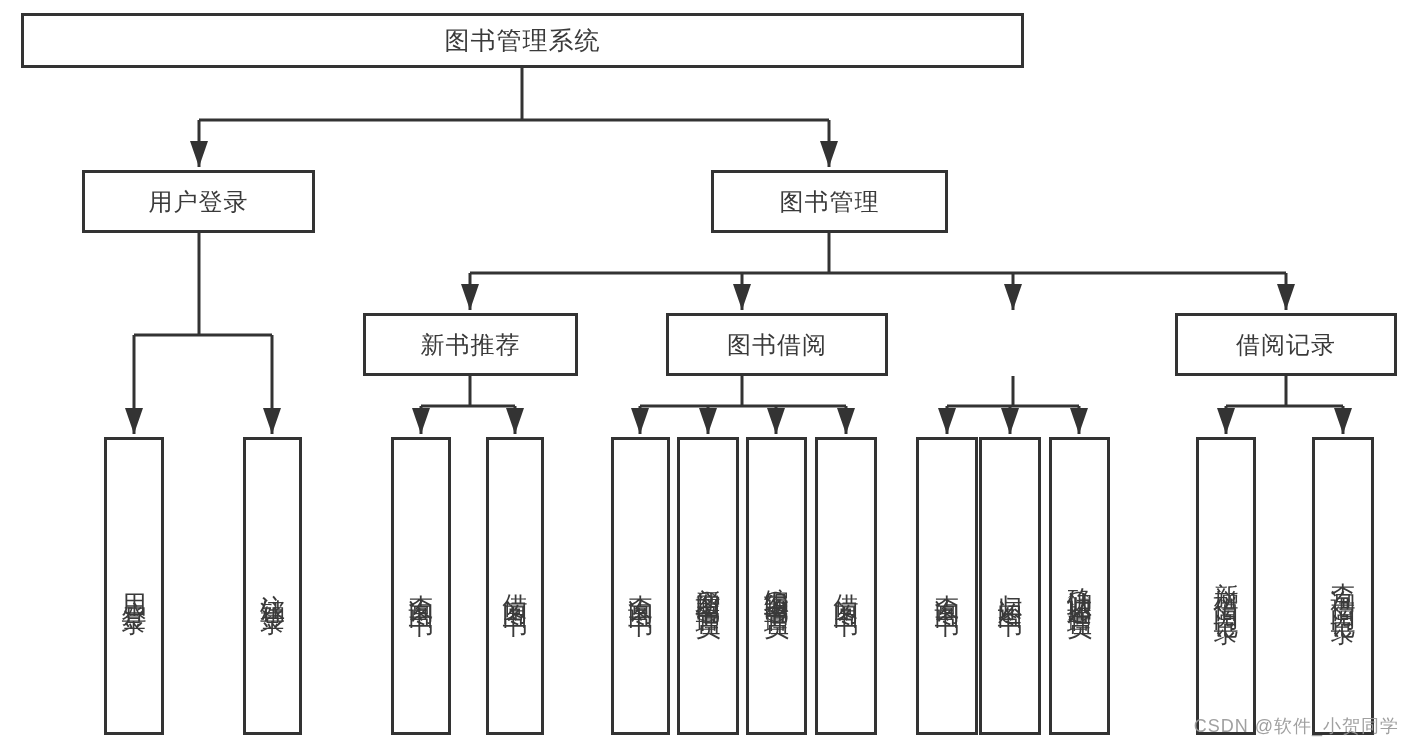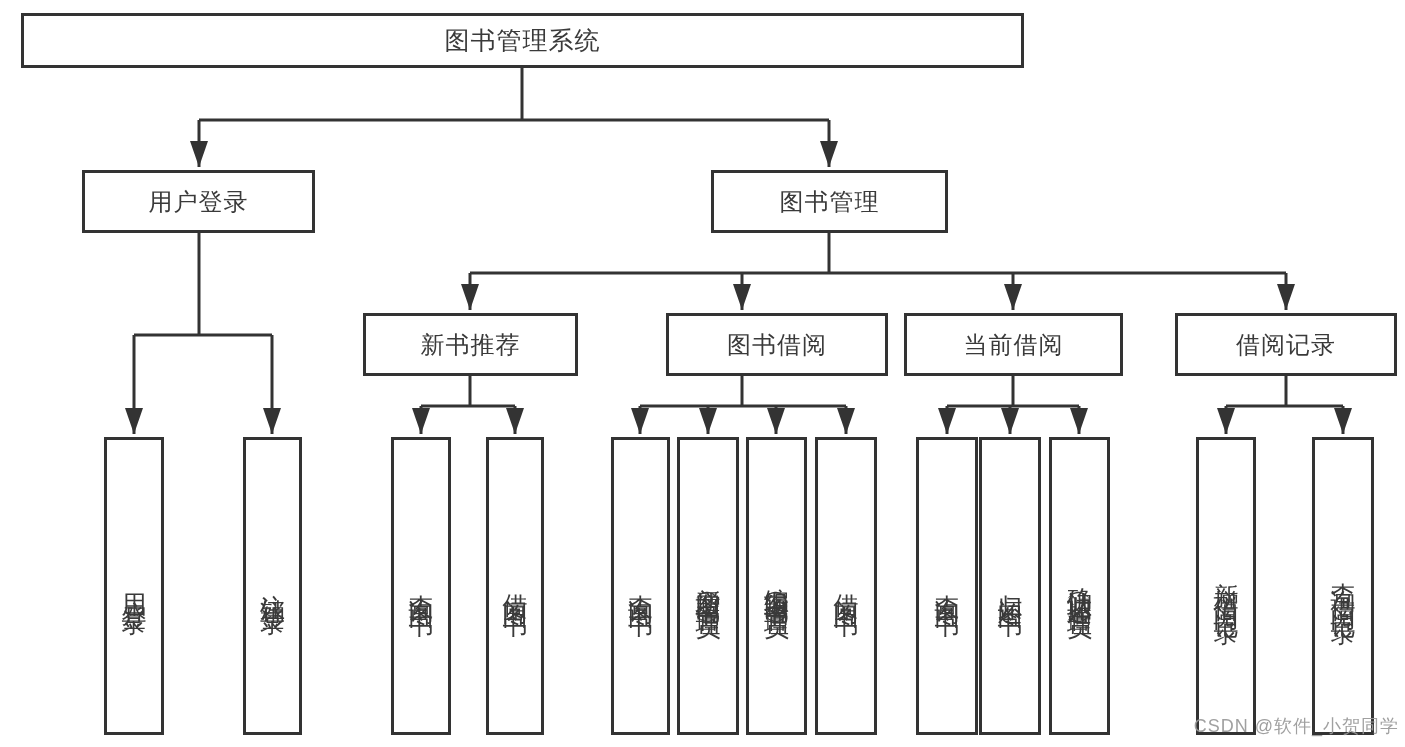--- a/index.html
+++ b/index.html
@@ -129,21 +129,20 @@
     </g>
   </svg>
 
   <div class="node h-node root-node">图书管理系统</div>
 
   <div class="node h-node n-login">用户登录</div>
   <div class="node h-node n-newbook">新书推荐</div>
 
   <div class="node h-node n-bookmgmt">图书管理</div>
   <div class="node h-node n-borrow">图书借阅</div>
-  <div class="node h-node n-current">当前借阅</div>
   <div class="node h-node n-records">借阅记录</div>
 
   <div class="node leaf lf1">用户登录</div>
   <div class="node leaf lf2">注销登录</div>
   <div class="node leaf lf3">查询图书</div>
   <div class="node leaf lf4">借阅图书</div>
   <div class="node leaf lf5">查询图书</div>
   <div class="node leaf lf6">新增图书（管理员）</div>
   <div class="node leaf lf7">编辑图书（管理员）</div>
   <div class="node leaf lf8">借阅图书</div>

